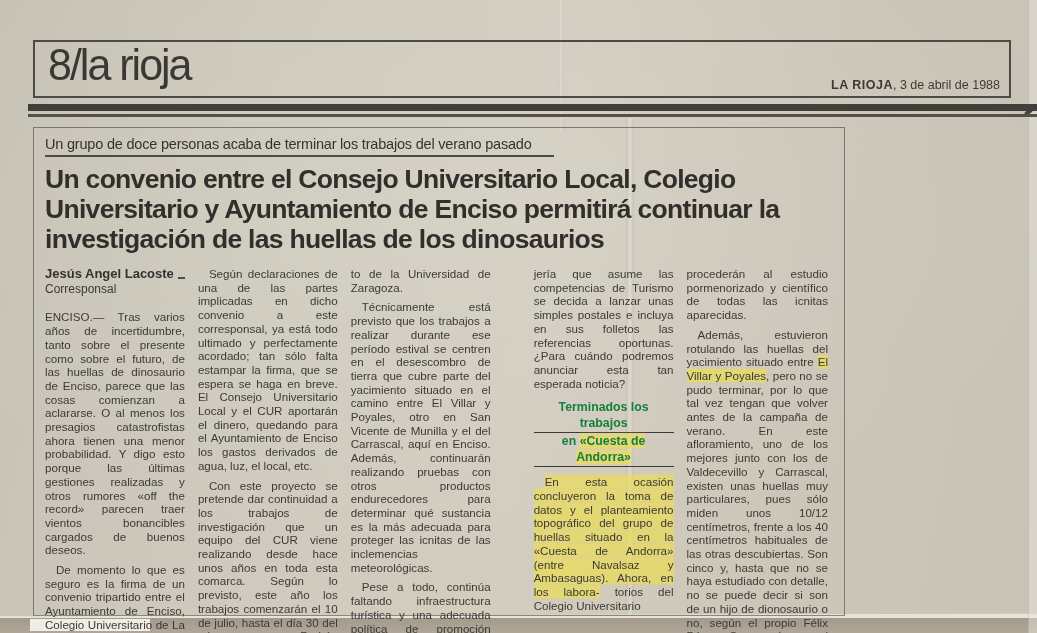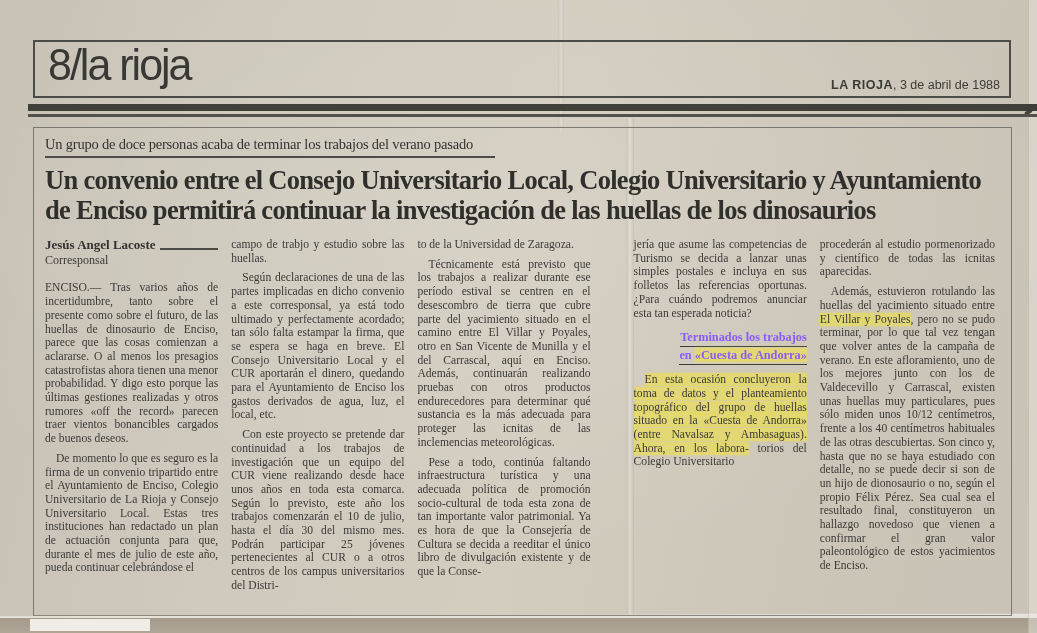--- a/index.html
+++ b/index.html
@@ -31,42 +31,42 @@
   .masthead{ position:absolute; left:33px; top:40px; width:978px; height:58px;
     border:2px solid #4c4b46; }
   .section-title{ position:absolute; left:13px; top:-1px; font-size:43px; font-weight:normal;
     letter-spacing:-2px; color:#393834; transform:scaleY(1.02); }
   .issue-line{ position:absolute; right:9px; bottom:4px; font-size:12.5px; color:#3b3a36; }
   .issue-name{ font-family:Liberation Sans, sans-serif; font-weight:bold; letter-spacing:0.5px; }
   .rule-thick{ position:absolute; left:28px; right:0; top:104px; height:7px; background:#413f3a; }
   .rule-thin { position:absolute; left:28px; right:0; top:114px; height:3px; background:#53514b; }
 
   
-  .article{ position:absolute; left:33px; top:127px; width:979px; height:489px;
-    border:1px solid #7a7971; border-bottom-color:#8a887e;font-family:Liberation Serif, serif; }
+  .article{ position:absolute; left:33px; top:127px; width:812px; height:489px;
+    border:1px solid #7a7971; border-bottom-color:#8a887e; }
   .kicker-wrap{ padding:7px 0 0 11px; }
   .kicker{ display:inline-block; font-size:14.5px; color:#34332f;
     border-bottom:2px solid #4c4b46; padding:0 22px 3px 0; letter-spacing:-0.2px; }
   .headline{ padding:7px 14px 0 11px; font-size:26.5px; line-height:30px; font-weight:bold;
     color:#302f2b; letter-spacing:-0.7px; }
 
   
   .cols{ display:flex; padding:13px 0 0 11px; align-items:flex-start; }
   .col{ width:176px; margin-right:13px; font-size:11.6px; line-height:13.7px;
     text-align:justify; color:#3b3a36; }
   .col-4{ margin-left:30px; }
   .col-5{ width:178px; margin-right:16px; }
   .para{ margin-bottom:6px; }
   .indent{ text-indent:11px; }
   .byline-row{ display:flex; align-items:flex-end; }
   .byline-name{ font-size:13px; font-weight:bold; color:#333230; white-space:nowrap; }
   .byline-rule{ flex:1; border-bottom:2px solid #4c4b46; margin:0 0 2px 4px; }
   .byline-role{ font-size:12px; margin-top:2px; margin-bottom:14px; }
   .subhead{ font-weight:bold; font-size:12.3px; line-height:16px; margin:9px 0 8px;
-    text-align:right; color:#8b5cf6; }
+    text-align:center; color:#15803d; }
   .subhead .shline{ display:inline-block; border-bottom:1.5px solid #3b3a36; padding-bottom:1px; }
   .hl{ background:rgba(233,220,88,0.72); box-shadow:0 0 3px rgba(233,220,88,0.55); }
 </style>
 </head>
 <body>
 
 <div class="crease-top"></div>
 <div class="crease-main"></div>
 <div class="edge-white"></div>
 <div class="edge-shadow"></div>
@@ -95,21 +95,20 @@
       <div class="byline-row">
         <span class="byline-name">Jesús Angel Lacoste</span>
         <span class="byline-rule"></span>
       </div>
       <div class="byline-role">Corresponsal</div>
       <p class="para">ENCISO.— Tras varios años de incertidumbre, tanto sobre el presente como sobre el futuro, de las huellas de dinosaurio de Enciso, parece que las cosas comienzan a aclararse. O al menos los presagios catastrofistas ahora tienen una menor probabilidad. Y digo esto porque las últimas gestiones realizadas y otros rumores «off the record» parecen traer vientos bonancibles cargados de buenos deseos.</p>
       <p class="para indent">De momento lo que es seguro es la firma de un convenio tripartido entre el Ayuntamiento de Enciso, Colegio Universitario de La Rioja y Consejo Universitario Local. Estas tres instituciones han redactado un plan de actuación conjunta para que, durante el mes de julio de este año, pueda continuar celebrándose el</p>
     </div>
 
     <div class="col col-2">
-      <p class="para">campo de trabjo y estudio sobre las huellas.</p>
       <p class="para indent">Según declaraciones de una de las partes implicadas en dicho convenio a este corresponsal, ya está todo ultimado y perfectamente acordado; tan sólo falta estampar la firma, que se espera se haga en breve. El Consejo Universitario Local y el CUR aportarán el dinero, quedando para el Ayuntamiento de Enciso los gastos derivados de agua, luz, el local, etc.</p>
       <p class="para indent">Con este proyecto se pretende dar continuidad a los trabajos de investigación que un equipo del CUR viene realizando desde hace unos años en toda esta comarca. Según lo previsto, este año los trabajos comenzarán el 10 de julio, hasta el día 30 del mismo mes. Podrán participar 25 jóvenes pertenecientes al CUR o a otros centros de los campus universitarios del Distri-</p>
     </div>
 
     <div class="col col-3">
       <p class="para">to de la Universidad de Zaragoza.</p>
       <p class="para indent">Técnicamente está previsto que los trabajos a realizar durante ese período estival se centren en el desescombro de tierra que cubre parte del yacimiento situado en el camino entre El Villar y Poyales, otro en San Vicente de Munilla y el del Carrascal, aquí en Enciso. Además, continuarán realizando pruebas con otros productos endurecedores para determinar qué sustancia es la más adecuada para proteger las icnitas de las inclemencias meteorológicas.</p>
       <p class="para indent">Pese a todo, continúa faltando infraestructura turística y una adecuada política de promoción socio-cultural de toda esta zona de tan importante valor patrimonial. Ya es hora de que la Consejería de Cultura se decida a reeditar el único libro de divulgación existente y de que la Conse-</p>
     </div>
 

